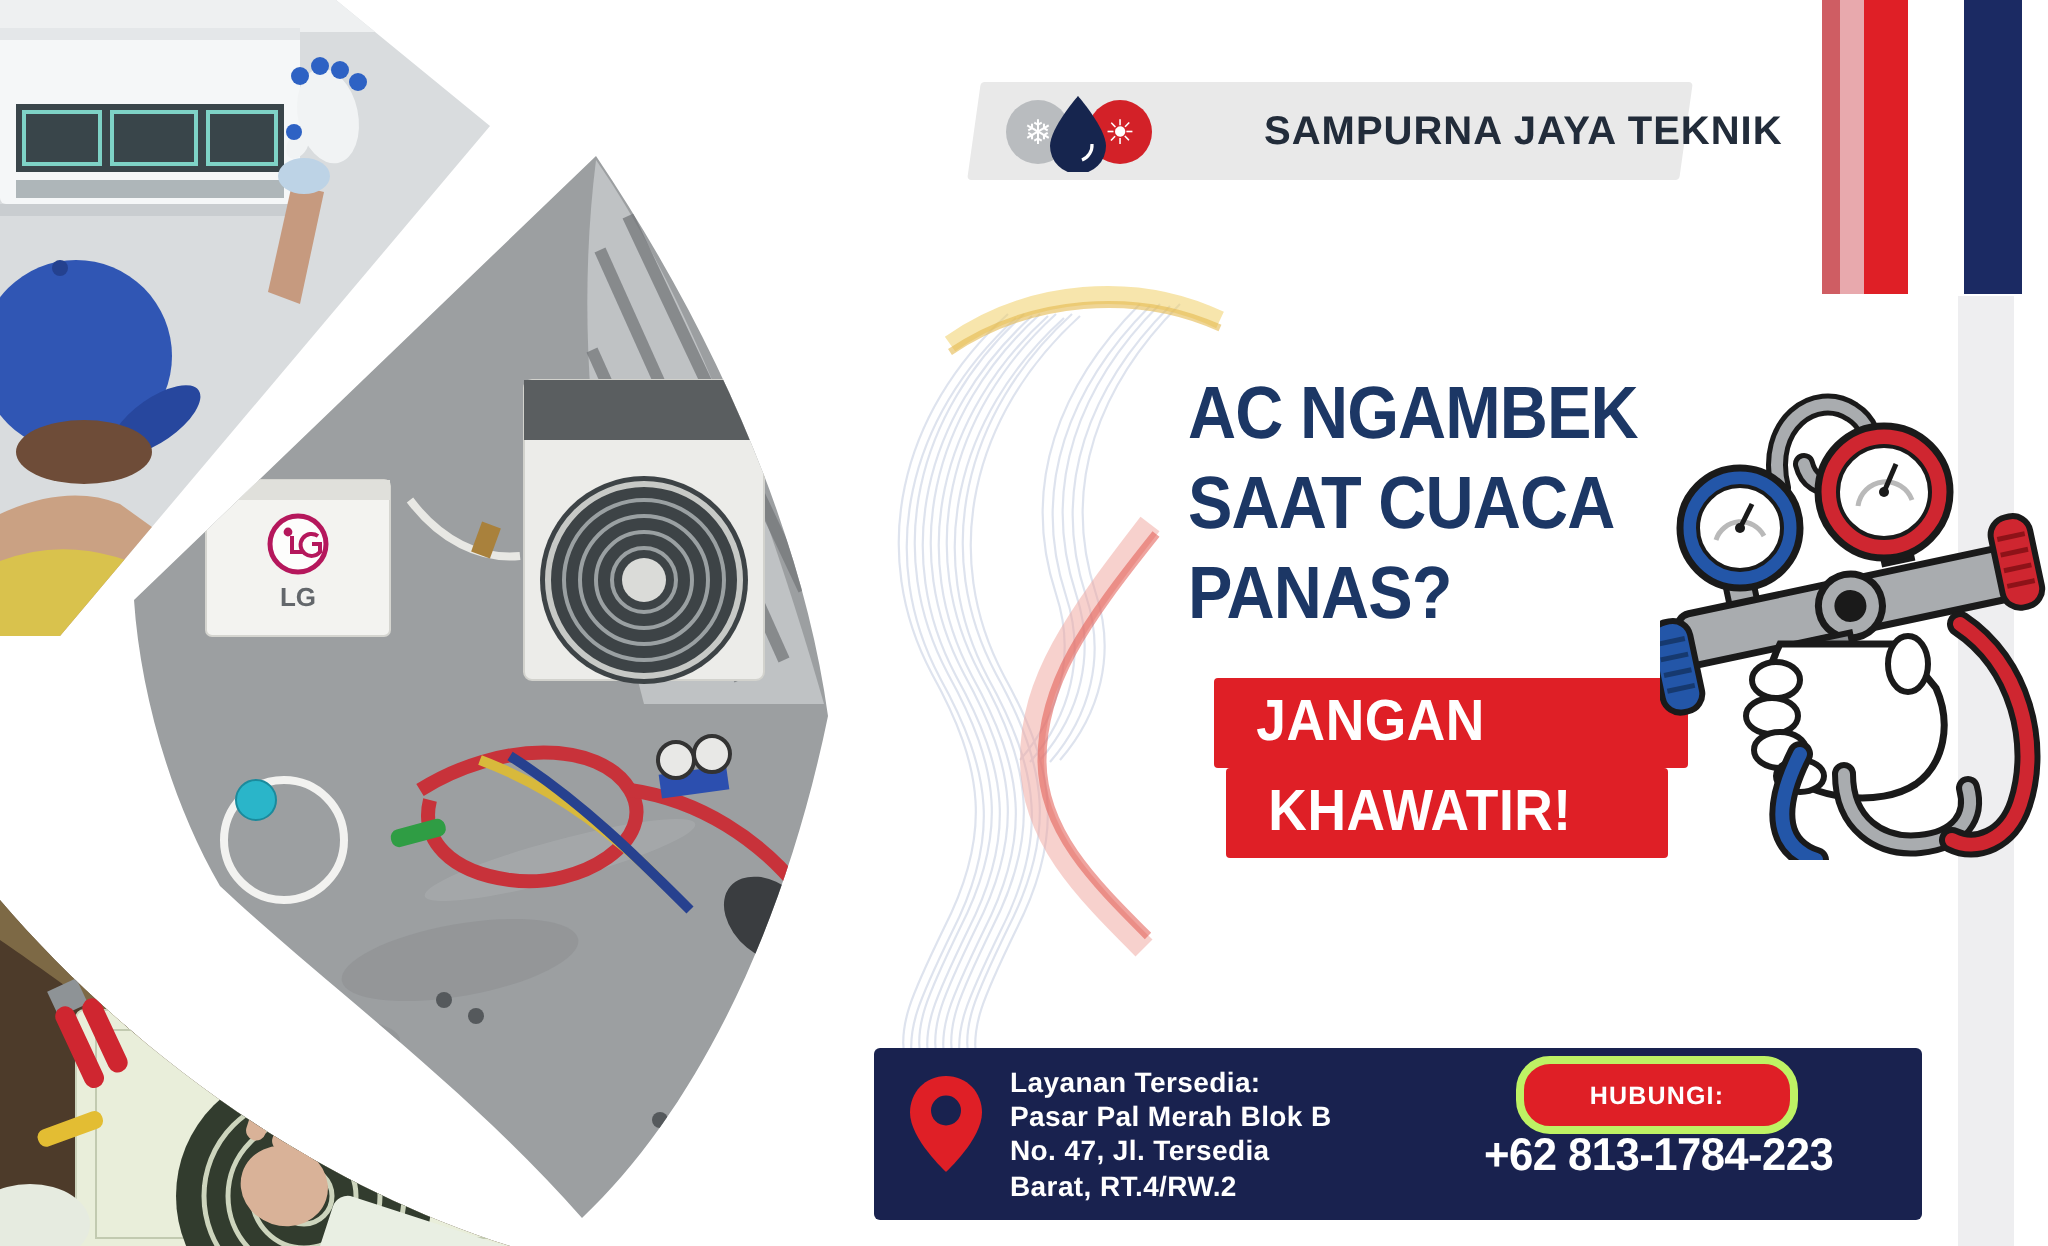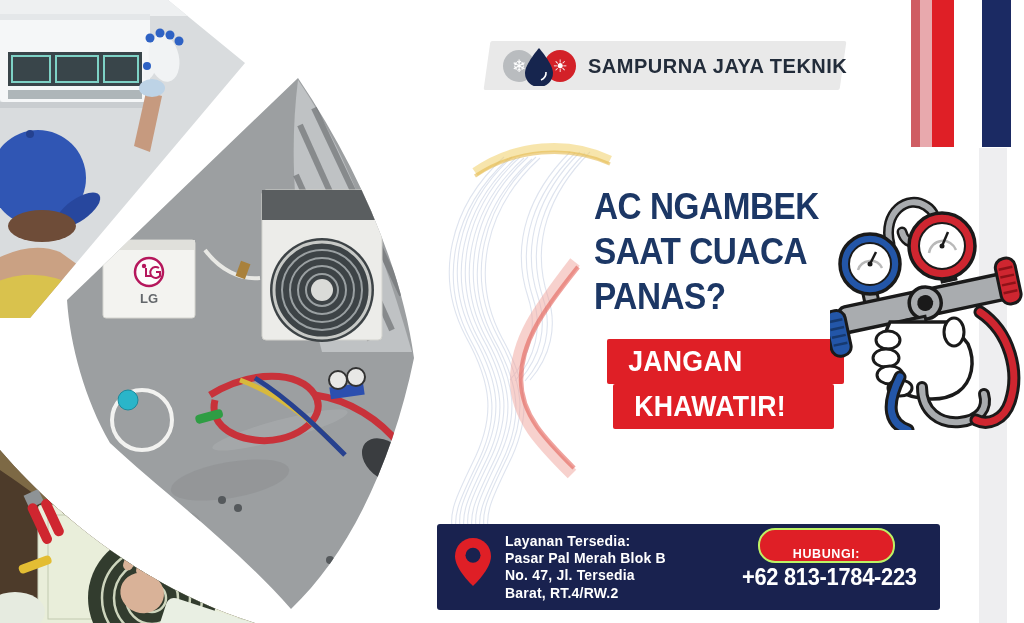--- a/index.html
+++ b/index.html
@@ -11,45 +11,45 @@
   
   .stripe-red{left:911px;top:0;width:43px;height:147px;
     background:linear-gradient(90deg,#cf5d63 0 9px,#e8a9ad 9px 21px,#df1f26 21px 43px);}
   .stripe-navy{left:982px;top:0;width:29px;height:147px;background:#1b2a63;}
   .side-strip{left:979px;top:148px;width:28px;height:475px;background:#eeeef0;}
 
   
   .logo-badge-bg{left:487px;top:41px;width:356px;height:49px;background:#e9e9e9;
     transform:skewX(-8deg);border-radius:2px;}
   .logo-content{left:502px;top:44px;height:44px;display:flex;align-items:center;gap:10px;}
-  .brand-text{font-size:20px;font-weight:700;letter-spacing:.5px;color:#222c3a;}
+  .brand-text{font-size:20px;font-weight:700;letter-spacing:.5px;color:#222c3a;margin-left:44px;}
 
   .jasa-badge{left:512px;top:121px;height:44px;background:#df1f26;border-radius:6px;
     display:flex;align-items:center;padding:0 22px;}
   .jasa-badge span{color:#fff;font-size:26px;font-weight:700;letter-spacing:.3px;
     transform:scaleX(.95);transform-origin:left center;}
 
   .headline{left:594px;top:184px;color:#1c3765;font-weight:700;font-size:37px;
     line-height:45px;letter-spacing:-.5px;transform:scaleX(.9);transform-origin:left top;}
 
   .warn-block{background:#df1f26;height:45px;display:flex;align-items:center;border-radius:2px;}
   .warn1{left:607px;top:339px;width:237px;}
   .warn2{left:613px;top:384px;width:221px;text-align:right;}
   .warn-block span{color:#fff;font-size:29px;font-weight:700;padding-left:23px;
     transform:scaleX(.92);transform-origin:left center;letter-spacing:.3px;}
 
   .subtext{left:599px;top:447px;color:#3f3f3f;font-size:23px;line-height:30px;}
 
   
-  .footer-bar{left:437px;top:524px;width:503px;height:86px;background:#19224f;border-radius:3px;}
+  .footer-bar{left:437px;top:524px;width:503px;height:86px;background:#19224f;border-radius:3px;padding-left:21px;}
   .addr{position:absolute;left:68px;top:9px;color:#fff;font-size:14px;font-weight:700;
     line-height:17.2px;letter-spacing:.2px;}
   .pin-wrap{position:absolute;left:18px;top:14px;}
   .contact-pill{position:absolute;left:321px;top:4px;width:133px;height:31px;background:#df1f26;
-    border:2px solid #bef264;border-radius:17px;display:flex;align-items:flex-end;justify-content:center;}
+    border:4px solid #bef264;border-radius:17px;display:flex;align-items:center;justify-content:center;}
   .contact-pill span{color:#fff;font-size:12.5px;font-weight:700;letter-spacing:.6px;}
   .phone{position:absolute;left:305px;top:40px;color:#fff;font-size:23px;font-weight:700;
     letter-spacing:-.3px;transform:scaleX(.95);transform-origin:left top;}
 </style>
 </head>
 <body>
 
 <div class="canvas">
 
   <svg class="abs" style="left:0;top:0" width="440" height="623" viewBox="0 0 440 623">

